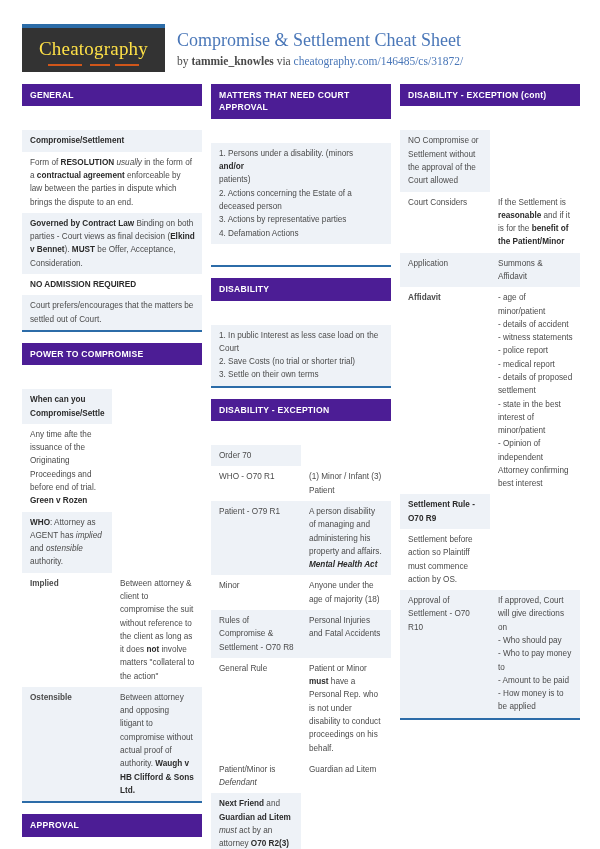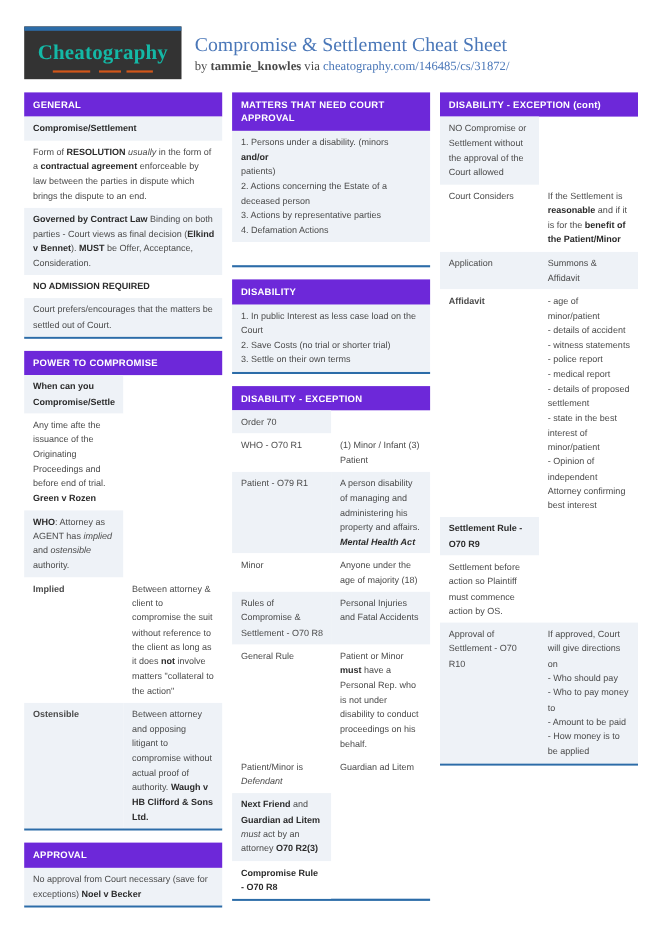--- a/index.html
+++ b/index.html
@@ -13,44 +13,44 @@
 
   
   .header{display:flex;align-items:flex-start;padding:24px 20px 0 22px;}
   .logo-box{
     width:143px;height:48px;background:#333333;position:relative;
     display:flex;align-items:center;justify-content:center;flex:0 0 auto;
     overflow:hidden;
   }
   .logo-topbar{position:absolute;top:0;left:0;right:0;height:4px;background:#2c6ca8;}
   .logo-text{
-    font-family:"Liberation Serif", serif;color:#14b8a6;font-size:19px;
-    letter-spacing:.2px;position:relative;padding-bottom:2px;margin-top:3px;font-weight:bold;
+    font-family:"Liberation Serif", serif;color:#fde047;font-size:19px;
+    letter-spacing:.2px;position:relative;padding-bottom:2px;margin-top:3px;
   }
   .logo-underline{position:absolute;bottom:6px;height:2px;background:#d1561a;}
   .u1{left:26px;width:34px;}
   .u2{left:68px;width:20px;}
   .u3{left:93px;width:24px;}
   .title-wrap{padding-left:12px;padding-top:4px;font-family:"Liberation Serif", serif;}
   .doc-title{font-size:18px;color:#4a77b8;line-height:1.35;font-weight:400;}
   .doc-sub{font-size:11.5px;color:#4a4a4a;line-height:1.5;margin-top:1px;}
   .doc-sub .author{font-weight:700;color:#4a4a4a;}
   .doc-sub a{color:#4a77b8;text-decoration:none;}
 
   
   .columns{display:flex;gap:9px;padding:12px 20px 0 22px;box-sizing:border-box;}
   .col{width:180px;flex:0 0 180px;display:flex;flex-direction:column;gap:11px;}
 
   .block{border-bottom:2px solid #2c6ca8;background:#ffffff;}
   .block-title{
-    background:#6d28d9;color:#ffffff;font-size:8.6px;font-weight:bold;
+    background:#4c1d95;color:#ffffff;font-size:8.6px;font-weight:bold;
     letter-spacing:.25px;padding:5px 7px 5px 8px;line-height:1.45;
   }
 
-  table.tbl{width:100%;border-collapse:collapse;table-layout:fixed;}
+  table.tbl{width:100%;border-collapse:collapse;table-layout:fixed;margin-top:24px;}
   table.tbl td{
     font-size:8.2px;line-height:1.62;padding:4px 7px 4px 8px;
     vertical-align:top;color:#4b4b4b;
   }
   tr.odd td{background:#ffffff;}
   tr.even td{background:#eef2f7;}
   td.k{width:62px;color:#2f2f2f;}
   td.k.b{font-weight:bold;}
   td.full{width:auto;}
   b,strong{color:#2b2b2b;font-weight:bold;}

